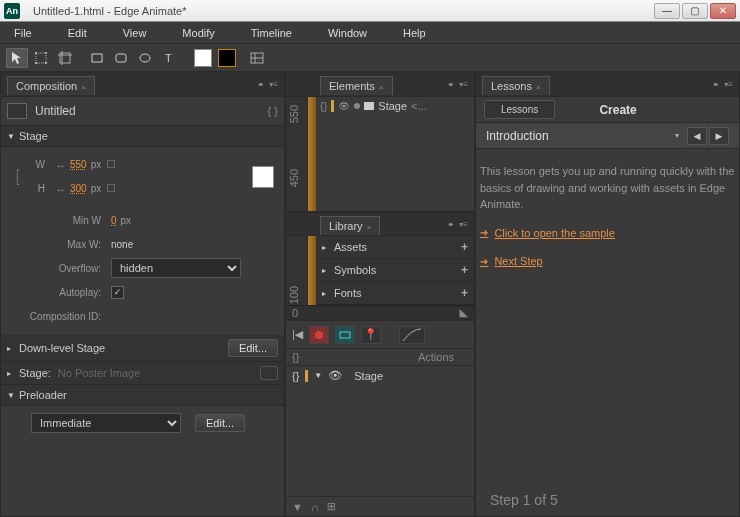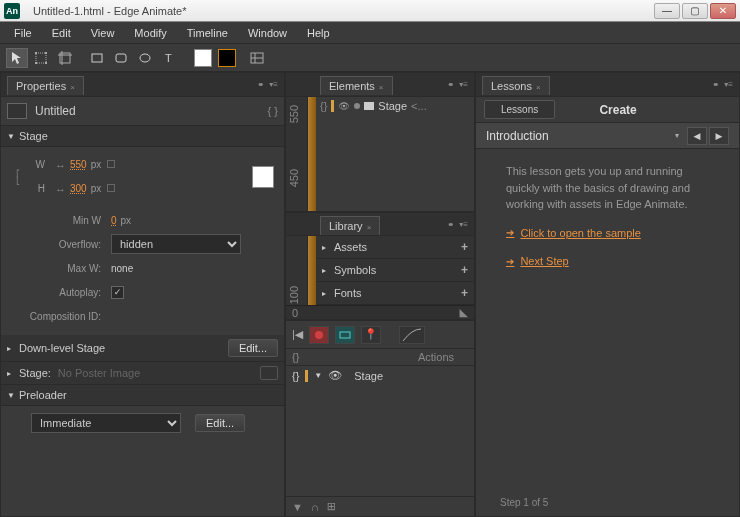--- a/index.html
+++ b/index.html
@@ -2,21 +2,21 @@
 <html><head>
 <meta charset="utf-8">
 <style>
 * { margin:0; padding:0; box-sizing:border-box; font-family:"Segoe UI",Tahoma,sans-serif; font-size:11px; }
 body { background:#3a3a3a; width:740px; height:517px; overflow:hidden; color:#ccc; }
 .titlebar { height:22px; background:linear-gradient(#f8f8f8,#e8e8e8); display:flex; align-items:center; padding:0 4px; border-bottom:1px solid #888; }
 .titlebar .icon { width:16px; height:16px; background:#014d40; display:flex; align-items:center; justify-content:center; color:#fff; font-size:9px; font-weight:bold; border-radius:2px; margin-right:13px; }
 .titlebar .title { color:#444; flex:1; }
 .titlebar .winbtn { width:26px; height:16px; margin-left:2px; background:linear-gradient(#f0f0f0,#d8d8d8); border:1px solid #aaa; border-radius:2px; display:flex; align-items:center; justify-content:center; font-size:10px; color:#333; cursor:default; }
 .titlebar .winbtn.close { background:linear-gradient(#d98,#c66); border-color:#a55; color:#fff; }
-.menubar { height:22px; background:#3a3a3a; display:flex; align-items:center; padding:0 4px; border-bottom:1px solid #2a2a2a; }
+.menubar { height:22px; background:#3a3a3a; display:flex; align-items:center; padding:0 4px; border-bottom:1px solid #2a2a2a;gap:16px; }
 .menubar .mi { padding:3px 10px; color:#ddd; cursor:default; }
 .toolbar { height:28px; background:#3a3a3a; display:flex; align-items:center; padding:0 6px; border-bottom:1px solid #2a2a2a; gap:2px; }
 .tool { width:22px; height:20px; display:flex; align-items:center; justify-content:center; border:1px solid transparent; cursor:default; }
 .tool.sel { background:#555; border-color:#666; }
 .tool svg { width:14px; height:14px; }
 .divider { width:6px; }
 .swatch { width:18px; height:18px; border:1px solid #888; margin-left:4px; }
 .main { display:flex; height:445px; }
 .panel { background:#3a3a3a; border:1px solid #2a2a2a; display:flex; flex-direction:column; }
 .panel-head { height:24px; background:#303030; display:flex; align-items:center; padding:0 6px; border-bottom:1px solid #2a2a2a; position:relative; }
@@ -53,24 +53,24 @@
 .tl-tool { width:20px; height:18px; display:flex; align-items:center;justify-content:center; border:1px solid #444; background:#333; }
 .tl-head { display:flex; padding:2px 6px; font-size:9px; color:#888; border-bottom:1px solid #2a2a2a; }
 .tl-row { display:flex; align-items:center; padding:3px 6px; gap:6px; font-size:10px; }
 .tl-foot { height:20px; border-top:1px solid #2a2a2a; display:flex; align-items:center; padding:0 6px; gap:8px; color:#888; font-size:10px; margin-top:auto; }
 .lesson-tabs { height:26px; display:flex; align-items:center; padding:0 8px; gap:10px; border-bottom:1px solid #2a2a2a; }
 .lesson-tab { padding:3px 16px; border:1px solid #555; border-radius:2px; font-size:10px; background:#333; }
 .lesson-tab.active { background:transparent; border:none; color:#ddd; font-weight:bold; font-size:12px; }
 .lesson-sub { height:26px; display:flex; align-items:center; padding:0 10px; background:#444; border-bottom:1px solid #2a2a2a; }
 .lesson-sub .title { flex:1; font-size:12px; color:#ddd; }
 .lesson-nav { width:20px; height:18px; border:1px solid #555; display:flex; align-items:center; justify-content:center; font-size:9px; margin-left:2px; background:#383838; }
-.lesson-body { padding:14px 30px; font-size:10.5px; color:#999; line-height:1.5; flex:1; }
+.lesson-body { padding:14px 4px; font-size:10.5px; color:#999; line-height:1.5; flex:1; }
 .lesson-link { color:#e89040; text-decoration:underline; display:flex; align-items:center; gap:6px; margin-top:12px; font-size:10.5px; }
 .lesson-link .arr { color:#e89040; font-size:10px; }
-.lesson-foot { padding:8px 24px; font-size:10px; color:#888; border-top:none; }
+.lesson-foot { padding:8px 14px; font-size:14px; color:#888; border-top:none; }
 .whsq { width:22px; height:22px; background:#fff; border:1px solid #888; margin-left:16px; }
 .link-icon { width:14px; display:flex; flex-direction:column; align-items:center; justify-content:center; font-size:7px; color:#888; line-height:1; }
 .cam { width:18px; height:14px; border:1px solid #555; background:#333; border-radius:2px; margin-left:auto; }
 </style>
 </head>
 <body>
 
 <div class="titlebar">
   <div class="icon">An</div>
   <div class="title">Untitled-1.html - Edge Animate*</div>
@@ -142,21 +142,21 @@
         <line x1="5" y1="2" x2="5" y2="12" stroke="#aaa"></line>
         <line x1="1" y1="7" x2="13" y2="7" stroke="#aaa"></line>
       </svg>
     </div>
 </div>
 
 <div class="main">
 
   <div class="panel" style="width:285px">
     <div class="panel-head">
-      <div class="tab"><span>Properties</span><span class="x">×</span></div>
+      <div class="tab"><span>Composition</span><span class="x">×</span></div>
       <div class="dots">••</div>
       <div class="menuarrow">▾≡</div>
     </div>
 
     <div class="compname">
       <div class="icon"></div>
       <div class="name">Untitled</div>
       <div class="braces">{ }</div>
     </div>
 
@@ -184,26 +184,26 @@
           </div>
         </div>
         <div class="whsq"></div>
       </div>
       <div class="row" style="margin-top:8px">
         <div class="lbl">Min W</div>
         <span class="val-orange">0</span>
         <span class="unit">px</span>
       </div>
       <div class="row">
+        <div class="lbl">Max W:</div>
+        <span class="val-white">none</span>
+      </div>
+      <div class="row">
         <div class="lbl">Overflow:</div>
         <select class="dark"><option>hidden</option></select>
-      </div>
-      <div class="row">
-        <div class="lbl">Max W:</div>
-        <span class="val-white">none</span>
       </div>
       <div class="row">
         <div class="lbl">Autoplay:</div>
         <span class="checkbox">✓</span>
       </div>
       <div class="row">
         <div class="lbl">Composition ID:</div>
       </div>
     </div>
 

